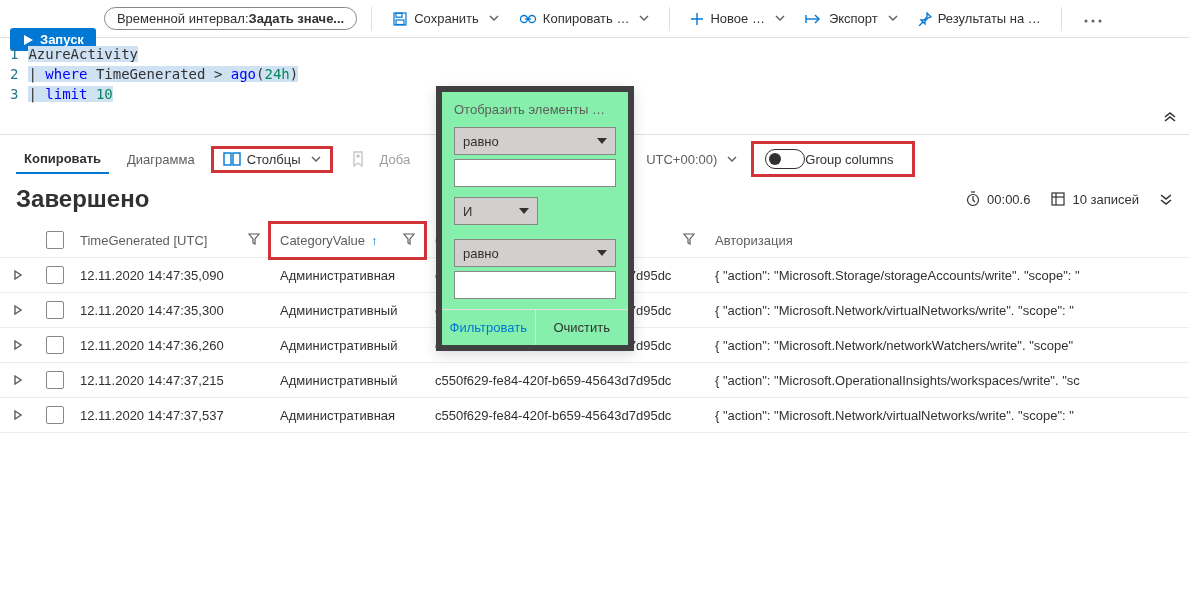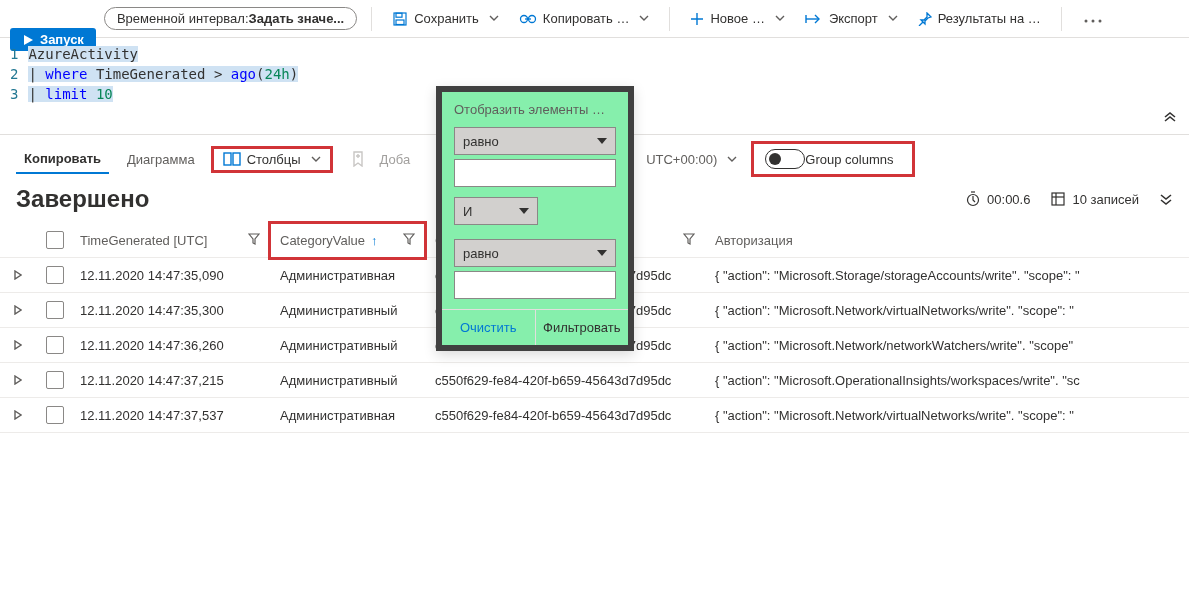--- a/index.html
+++ b/index.html
@@ -251,22 +251,22 @@
   </div>
   <div style="height:6px"></div>
   <div class="fp-sel">
     <span>равно</span>
     <svg width="10" height="6" viewBox="0 0 10 6">
         <path d="M0 0l5 6 5-6z" fill="#323130"></path>
       </svg>
   </div>
   <div class="fp-input"><input type="text" style=""></div>
   <div class="fp-actions">
+    <div>Фильтровать</div>
     <div>Очистить</div>
-    <div>Фильтровать</div>
   </div>
 </div>
 
 <div class="tabs-row">
   <div class="tab active">Копировать</div>
   <div class="tab">Диаграмма</div>
   <div class="hl-box">
     <div class="columns-btn">
       <svg width="18" height="14" viewBox="0 0 18 14" fill="none" stroke="#0078d4" stroke-width="1.4">
           <rect x="1" y="1" width="7" height="12"></rect>

